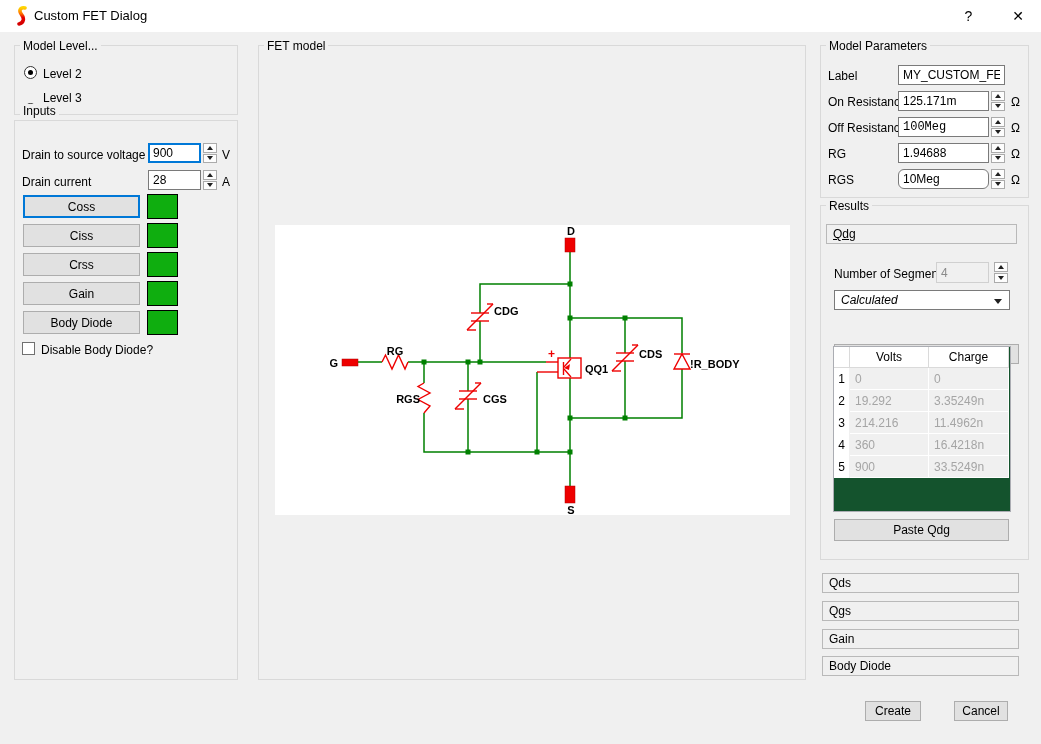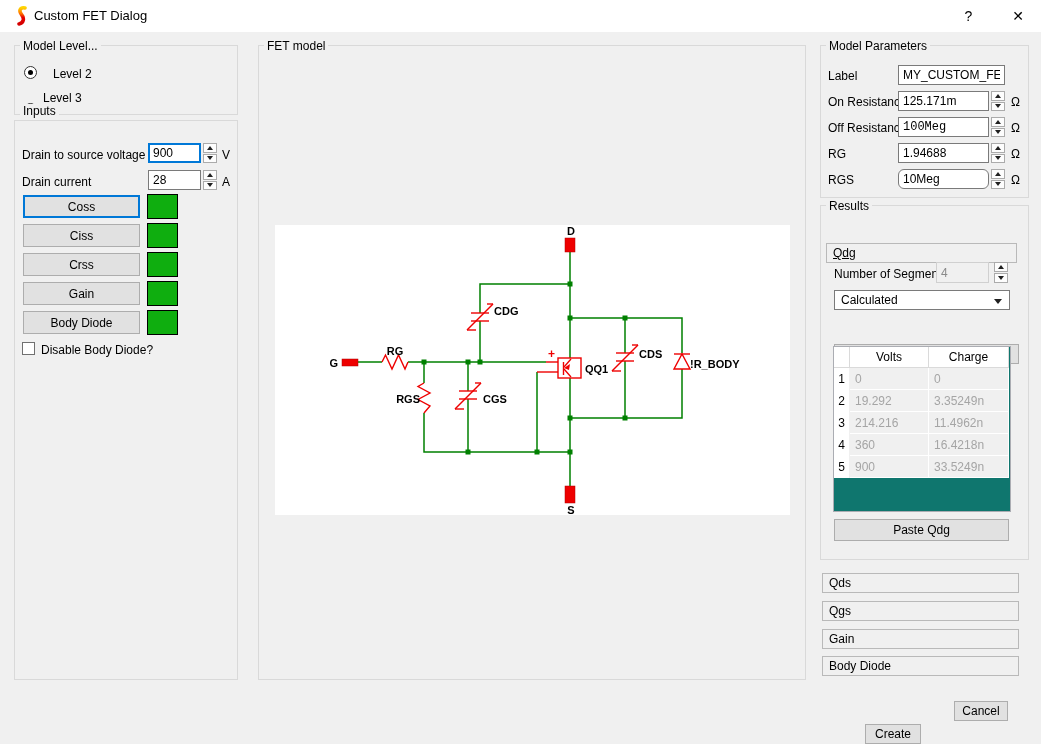--- a/index.html
+++ b/index.html
@@ -25,21 +25,21 @@
   .spin-btn{flex:1;display:flex;align-items:center;justify-content:center;background:#fdfdfd;border:1px solid #ababab;}
   .spin-btn+.spin-btn{margin-top:1px;}
   .tri-up{width:0;height:0;border-left:3px solid transparent;border-right:3px solid transparent;border-bottom:4px solid #202020;}
   .tri-down{width:0;height:0;border-left:3px solid transparent;border-right:3px solid transparent;border-top:4px solid #202020;}
   .radio{width:13px;height:13px;border:1px solid #333;border-radius:50%;background:#fff;position:relative;}
   .radio.checked::after{content:"";position:absolute;left:3px;top:3px;width:5px;height:5px;border-radius:50%;background:#000;}
   .checkbox{width:13px;height:13px;border:1px solid #707070;background:#fff;}
   .combo{background:#fff;border:1px solid #7a7a7a;display:flex;align-items:center;padding-left:6px;}
   .combo .arrow{position:absolute;right:7px;top:8px;width:0;height:0;border-left:4px solid transparent;border-right:4px solid transparent;border-top:5px solid #202020;}
   
-  .qtable{background:#0f766e;border:1px solid #abadb3;display:grid;grid-template-columns:16px 79px 80px;grid-template-rows:21px repeat(5,22px) 1fr;}
+  .qtable{background:#14532d;border:1px solid #abadb3;display:grid;grid-template-columns:16px 79px 80px;grid-template-rows:21px repeat(5,22px) 1fr;}
   .th{background:#fff;text-align:center;padding-top:3px;border-right:1px solid #dadada;border-bottom:1px solid #dadada;}
   .rn{background:#fff;color:#000;text-align:center;padding-top:4px;border-right:1px solid #f0f0f0;}
   .td{background:#f0f0f0;color:#a5a5a5;padding:4px 0 0 5px;border-right:1px solid #fff;border-bottom:1px solid #fff;overflow:hidden;}
   
   .canvas{background:#fff;}
   .wire{stroke:var(--wire);stroke-width:1.5;fill:none;}
   .comp{stroke:var(--component);stroke-width:1.4;fill:none;}
   .dot{fill:var(--wire);}
   .term{fill:var(--component);stroke:#b00000;stroke-width:0.5;}
   .clabel{font-family:"Liberation Sans",sans-serif;font-size:11px;font-weight:bold;fill:#000;}
@@ -63,21 +63,21 @@
       <path d="M11,2 C6,1 4.5,5 7.5,8.5 C10.5,12 10,17 5,18" stroke="url(#lg)" stroke-width="3.6" stroke-linecap="round" fill="none"></path>
     </svg>
     <div class="abs title-text">Custom FET Dialog</div>
     <div class="abs tb-btn" style="left:946px;width:45px;">?</div>
     <div class="abs tb-btn" style="left:995px;width:46px;">✕</div>
   </div>
 
   <div class="abs group" style="left:14px;top:45px;width:224px;height:70px;"></div>
   <span class="group-title" style="left:20px;top:39px;">Model Level...</span>
   <div class="abs radio checked" style="left:24px;top:66px;"></div>
-  <div class="abs lbl" style="left:53px;top:67px;text-align:center;">Level 2</div>
+  <div class="abs lbl" style="left:43px;top:67px;text-align:center;">Level 2</div>
   <div class="abs radio" style="left:24px;top:90px;"></div>
   <div class="abs lbl" style="left:43px;top:91px;">Level 3</div>
 
   <div class="abs group" style="left:14px;top:120px;width:224px;height:560px;"></div>
   <span class="group-title" style="left:20px;top:104px;">Inputs</span>
 
   <div class="abs lbl" style="left:22px;top:148px;">Drain to source voltage</div>
   <input class="abs field focused" style="left: 148px; top: 143px; width: 53px; height: 20px;" value="900">
   <div class="abs spin" style="left:203px;top:143px;width:14px;height:20px;">
     <div class="spin-btn">
@@ -262,34 +262,34 @@
       </div>
     <div class="spin-btn">
         <i class="tri-down"></i>
       </div>
   </div>
   <div class="abs lbl" style="left:1011px;top:173px;">Ω</div>
 
   <div class="abs group" style="left:820px;top:205px;width:209px;height:355px;"></div>
   <span class="group-title" style="left:826px;top:199px;">Results</span>
 
-  <div class="abs bar" style="left:826px;top:243px;width:191px;height:20px;text-decoration:underline;">Qdg</div>
+  <div class="abs bar" style="left:826px;top:224px;width:191px;height:20px;text-decoration:underline;">Qdg</div>
 
   <div class="abs lbl" style="left:834px;top:267px;">Number of Segments</div>
   <input class="abs field disabled" style="left: 936px; top: 262px; width: 53px; height: 21px;" disabled="" value="4">
   <div class="abs spin" style="left:994px;top:262px;width:14px;height:21px;">
     <div class="spin-btn">
         <i class="tri-up"></i>
       </div>
     <div class="spin-btn">
         <i class="tri-down"></i>
       </div>
   </div>
 
-  <div class="abs combo" style="left:834px;top:290px;width:176px;height:20px;">
+  <div class="abs combo" style="left:834px;top:290px;width:176px;height:20px;font-style:italic;">
     <span>Calculated</span>
     <i class="arrow"></i>
   </div>
 
   <div class="abs btn" style="left:834px;top:315px;width:185px;height:20px;margin-top:29px;">View Qdg</div>
 
   <div class="abs qtable" style="left:833px;top:346px;width:178px;height:166px;">
     <div class="th"></div>
     <div class="th">Volts</div>
     <div class="th">Charge</div>
@@ -310,16 +310,16 @@
     <div class="td">33.5249n</div>
   </div>
 
   <div class="abs btn" style="left:834px;top:519px;width:175px;height:22px;">Paste Qdg</div>
 
   <div class="abs bar" style="left:822px;top:573px;width:197px;height:20px;">Qds</div>
   <div class="abs bar" style="left:822px;top:601px;width:197px;height:20px;">Qgs</div>
   <div class="abs bar" style="left:822px;top:629px;width:197px;height:20px;">Gain</div>
   <div class="abs bar" style="left:822px;top:656px;width:197px;height:20px;">Body Diode</div>
 
-  <div class="abs btn" style="left:865px;top:724px;width:56px;height:20px;">Create</div>
+  <div class="abs btn" style="left:865px;top:701px;width:56px;height:20px;">Create</div>
   <div class="abs btn" style="left:954px;top:701px;width:54px;height:20px;">Cancel</div>
 
 </div>
 
 </body></html>

